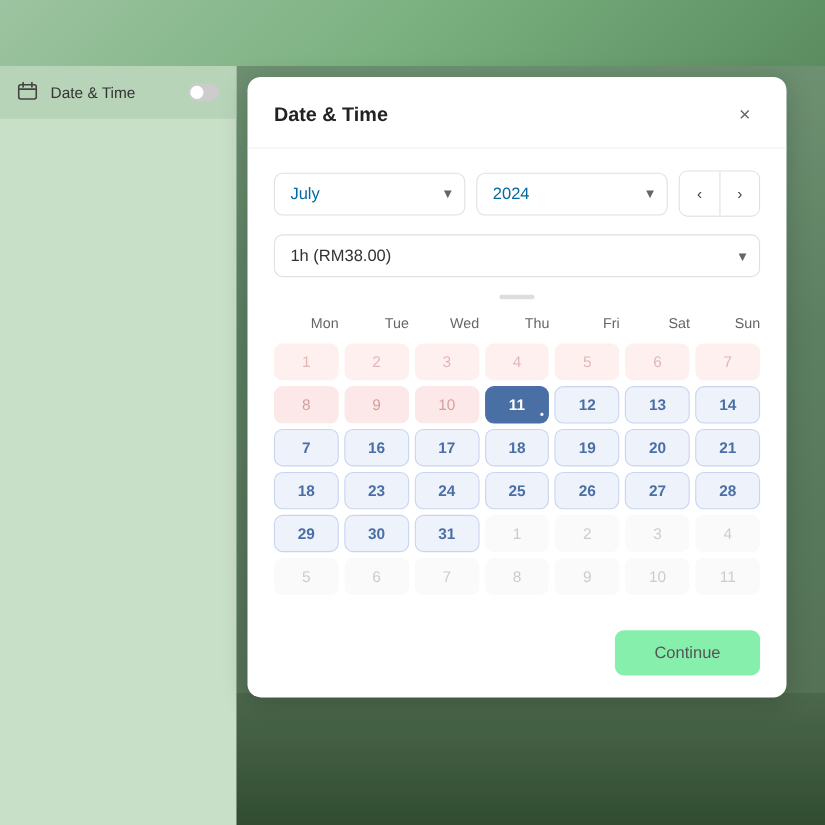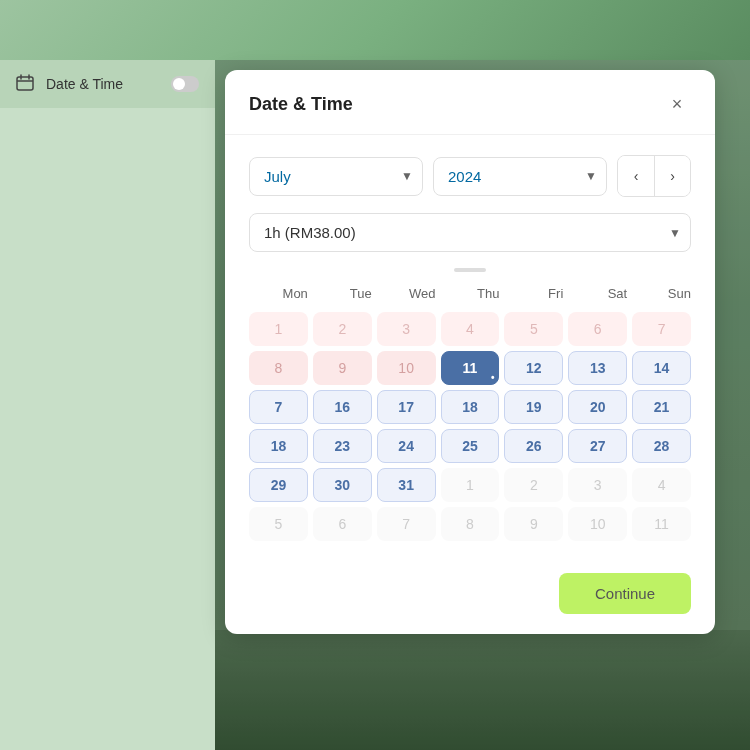--- a/index.html
+++ b/index.html
@@ -350,21 +350,21 @@
 
     
     .modal-footer {
       padding: 12px 24px 20px;
       display: flex;
       justify-content: flex-end;
     }
 
     .continue-btn {
       padding: 12px 36px;
-      background: #bef264;
+      background: #86efac;
       border: none;
       border-radius: 8px;
       font-size: 15px;
       color: #555;
       cursor: pointer;
       font-weight: 500;
     }
   </style>
 </head>
 <body>

